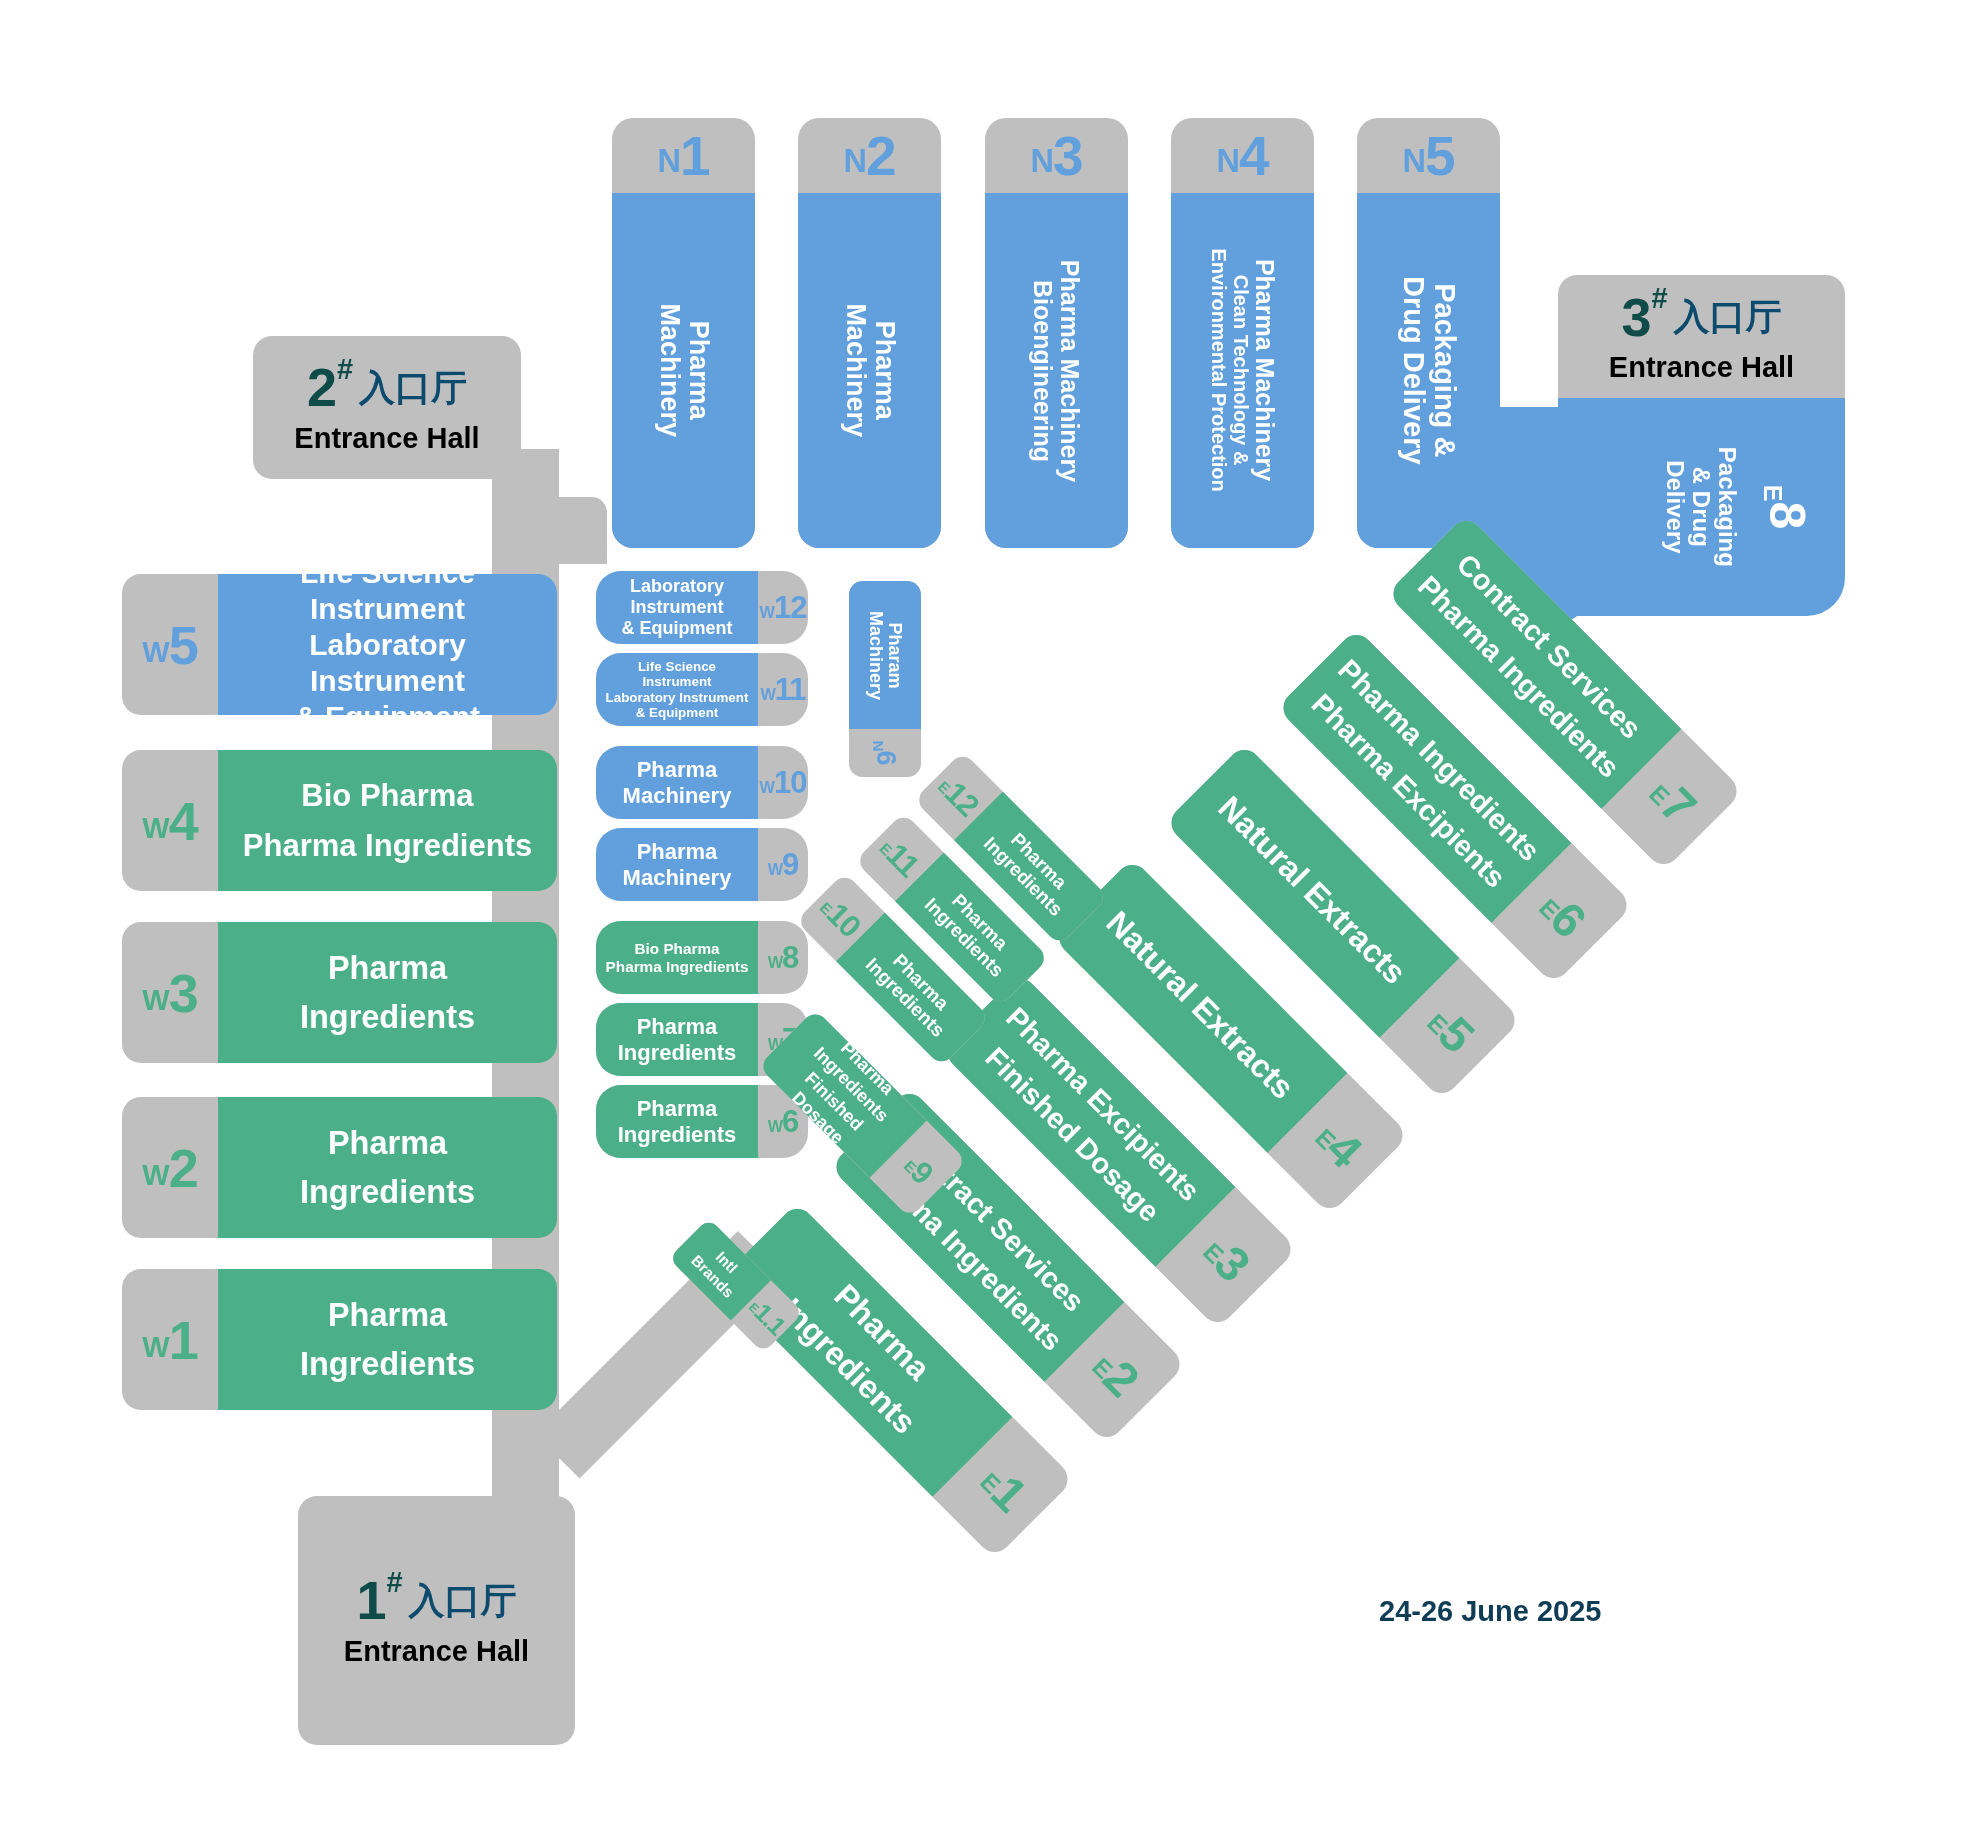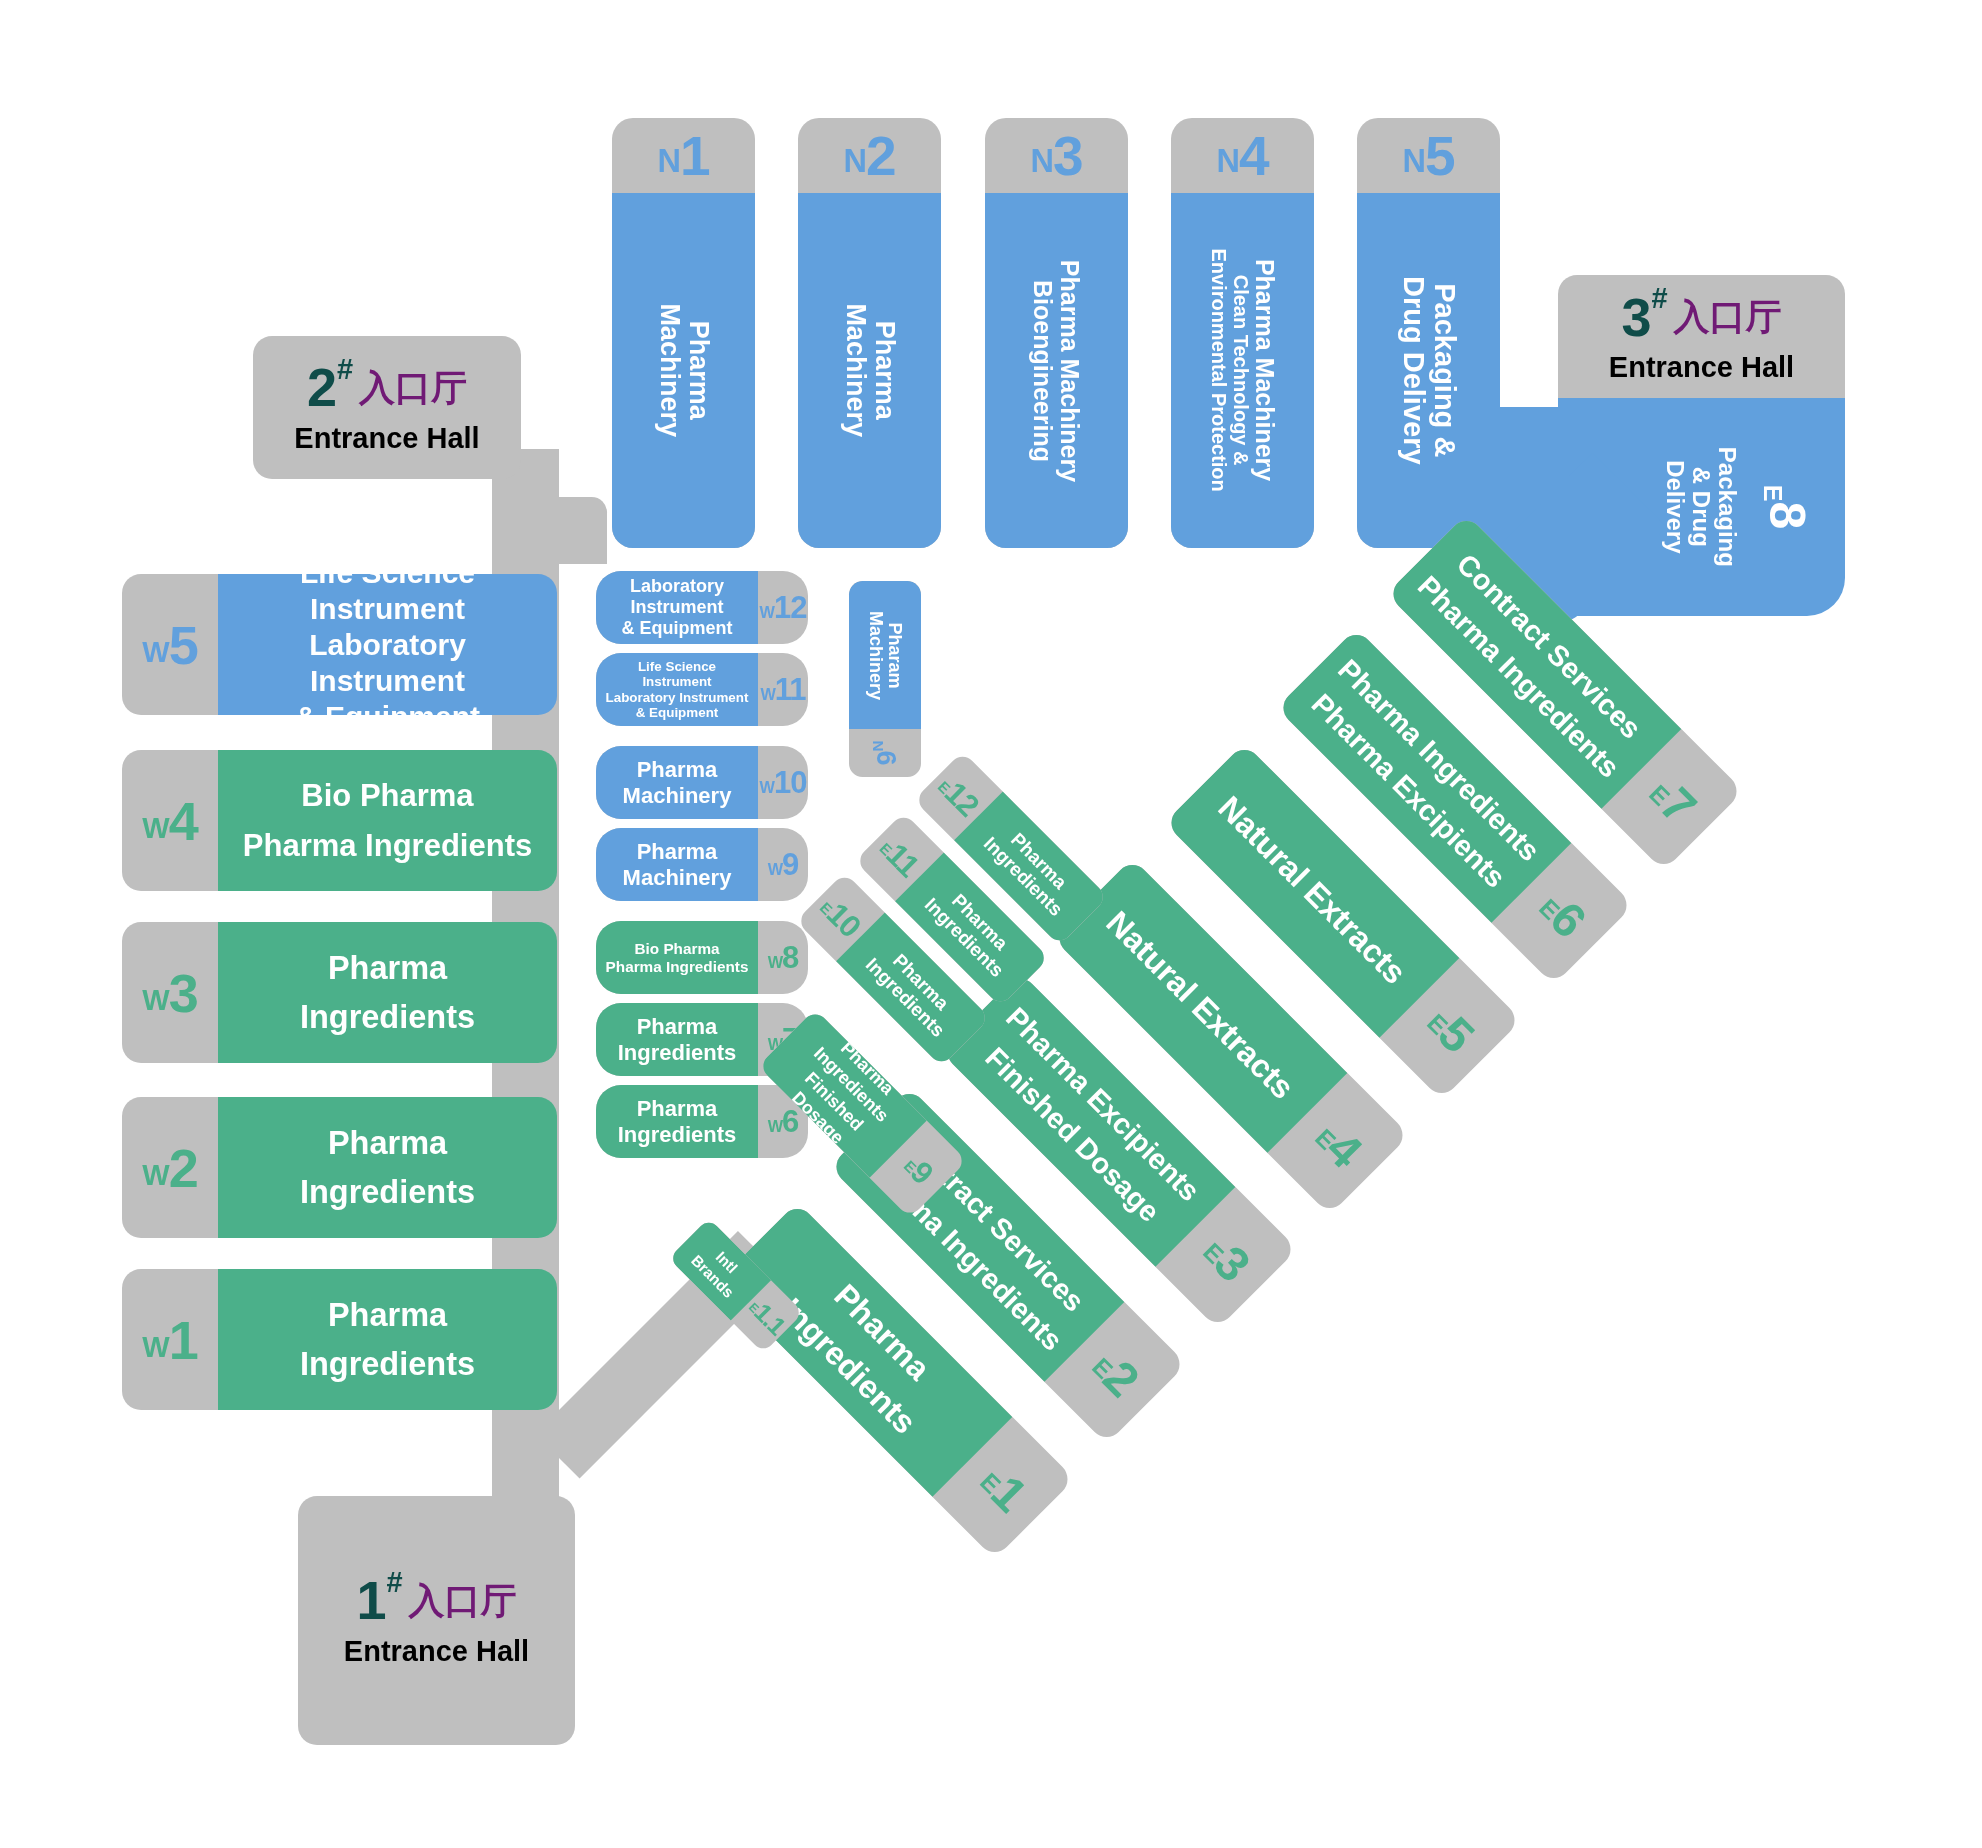--- a/index.html
+++ b/index.html
@@ -139,21 +139,21 @@
     justify-content: center;
   }
   .entr .line1 {
     display: flex;
     align-items: flex-start;
     justify-content: center;
     white-space: nowrap;
   }
   .entr .enum { font-size: 54px; font-weight: 700; color: #0f4c49; line-height: 1; }
   .entr .ehash { font-size: 29px; font-weight: 700; color: #0f4c49; line-height: 1; position: relative; top: -5.7px; }
-  .entr .ecn  { font-size: 36px; font-weight: 700; color: #701a75; line-height: 1; margin-left: 5.7px; position: relative; top: 9.6px;}
+  .entr .ecn  { font-size: 36px; font-weight: 700; color: #0c4a6e; line-height: 1; margin-left: 5.7px; position: relative; top: 9.6px;}
   .entr .een  { font-size: 29px; font-weight: 700; color: #000000; margin-top: 7.6px; }
 
   
   .dhall {
     position: absolute;
     border-radius: 17px;
     background: #bfbfbf;
     overflow: hidden;
     display: flex;
     align-items: stretch;
@@ -634,16 +634,17 @@
         <div>Brands</div>
       </div>
     </div>
     <div class="dcode" style="flex:0 0 46px;">
       <span style="font-size:12.4px;position:relative;top:3.8px;">E</span>
         <span style="font-size:25px;">1.1</span>
     </div>
   </div>
 
   <div class="footer" style="left:1379px;top:1587px;">
+    <div>24-26 June 2025</div>
   </div>
 
 </div>
 
 
 </body></html>

